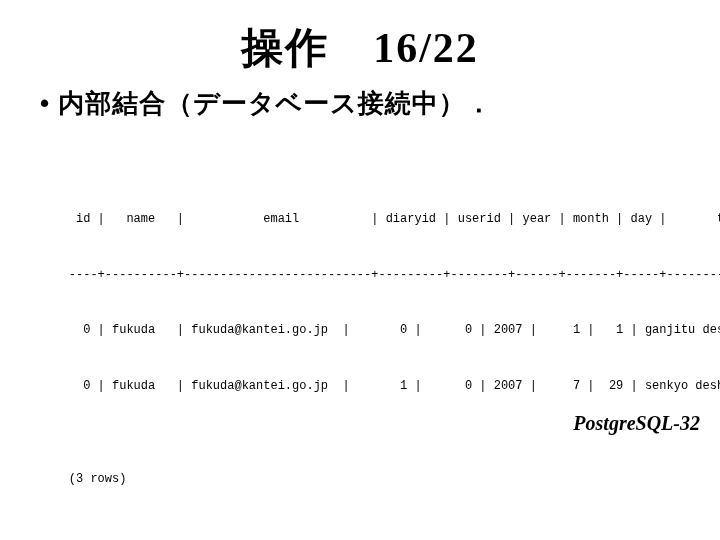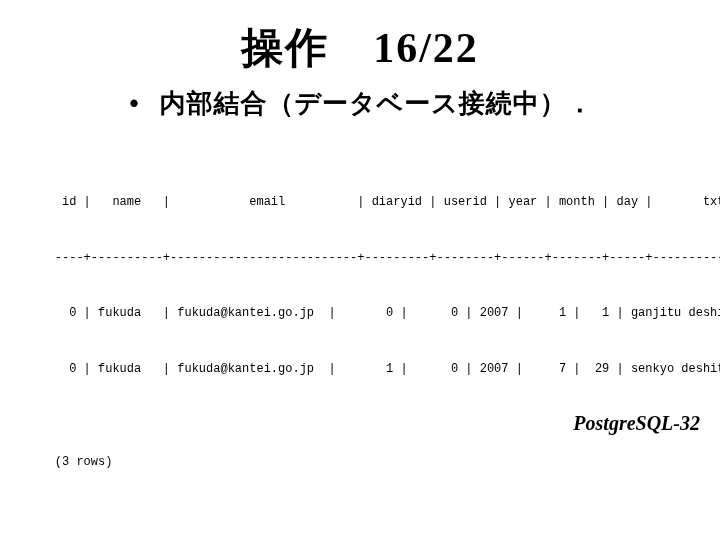--- a/index.html
+++ b/index.html
@@ -13,40 +13,39 @@
       height: 540px;
       background-color: #ffffff;
       font-family: serif;
       overflow: hidden;
       position: relative;
     }
 
     .page-container {
       width: 720px;
       height: 449px;
-      padding: 20px 26px;
+      padding: 20px 40px;
       position: relative;
     }
 
     .main-title {
       text-align: center;
       font-size: 42px;
       font-weight: bold;
       font-family: serif;
       margin-bottom: 10px;
       letter-spacing: 2px;
     }
 
     .subtitle {
       font-size: 26px;
       font-weight: bold;
-      font-family: Liberation Mono, monospace;
-      margin-bottom: 16px;
+      font-family: Liberation Sans, sans-serif;
+      margin-bottom: 33px;
       letter-spacing: 1px;
-      text-align: center;
     }
 
     .terminal-block {
       font-family: 'Courier New', Courier, monospace;
       font-size: 12px;
       line-height: 1.55;
       color: #000000;
       white-space: pre;
       margin-top: 4px;
     }

